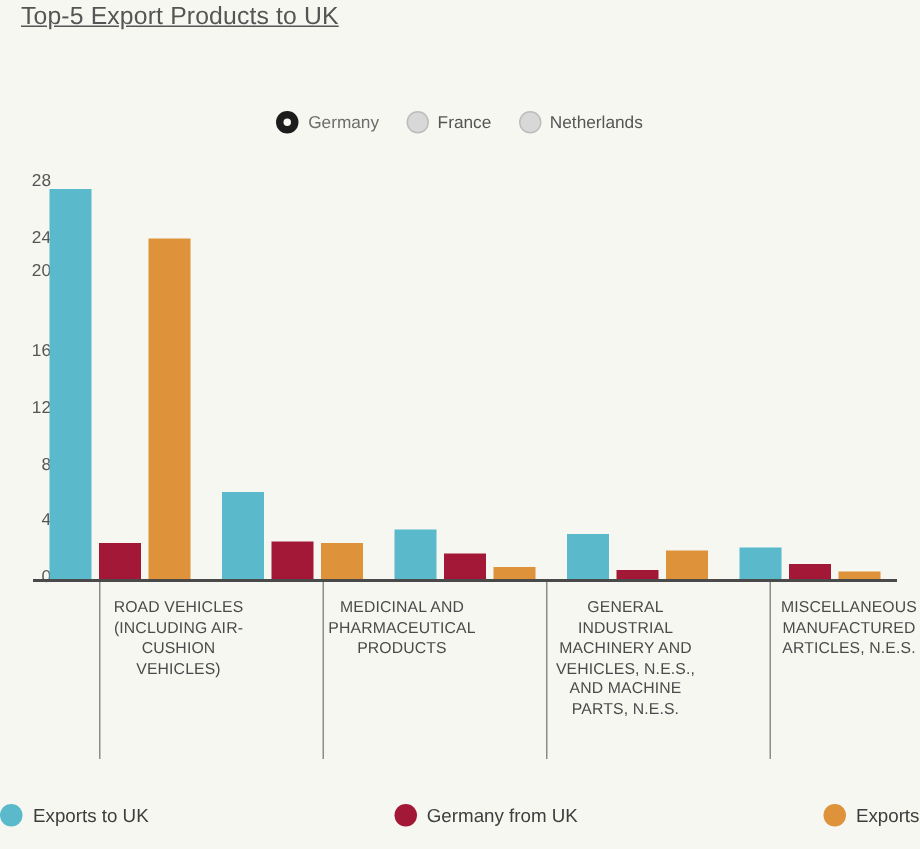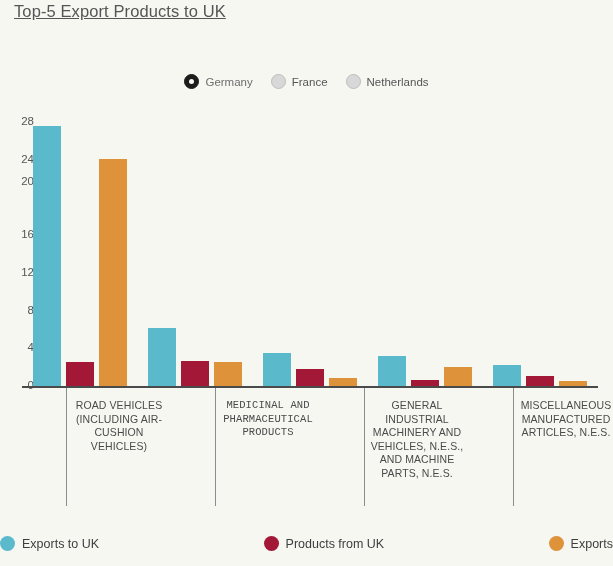--- a/index.html
+++ b/index.html
@@ -240,38 +240,38 @@
         <div class="bar" title="Exports to UK: 2.2" style="left: 0px; width: 28px; height: 20.7429px; background: rgb(91, 185, 204);"></div>
         <div class="bar" title="Imports from UK: 1.1" style="left: 33px; width: 28px; height: 10.3714px; background: rgb(163, 24, 55);"></div>
         <div class="bar" title="Balance: 0.5" style="left: 66px; width: 28px; height: 4.71429px; background: rgb(222, 146, 57);"></div>
       </div>
     </div>
   <div id="axis-line"></div>
   <div id="category-row">
       <div class="cat-cell" style="flex: 1 1 0px;">
         <div class="cat-text">ROAD VEHICLES (INCLUDING AIR-CUSHION VEHICLES)</div>
       </div>
-      <div class="cat-cell" style="flex: 1 1 0px; font-family: Liberation Mono, monospace;">
+      <div class="cat-cell" style="flex: 1 1 0px;">
         <div class="cat-text">MEDICINAL AND PHARMACEUTICAL PRODUCTS</div>
       </div>
       <div class="cat-cell" style="flex: 1 1 0px;">
         <div class="cat-text">GENERAL INDUSTRIAL MACHINERY AND VEHICLES, N.E.S., AND MACHINE PARTS, N.E.S.</div>
       </div>
       <div class="cat-cell" style="flex: 1 1 0px;">
         <div class="cat-text">MISCELLANEOUS MANUFACTURED ARTICLES, N.E.S.</div>
       </div>
     </div>
 </div>
 
 <div id="legend">
     <div class="legend-item">
       <span class="legend-swatch" style="background: rgb(91, 185, 204);"></span>
       <span class="legend-label">Exports to UK</span>
     </div>
     <div class="legend-item">
       <span class="legend-swatch" style="background: rgb(163, 24, 55);"></span>
-      <span class="legend-label">Products from UK</span>
+      <span class="legend-label">Germany from UK</span>
     </div>
     <div class="legend-item">
       <span class="legend-swatch" style="background: rgb(222, 146, 57);"></span>
       <span class="legend-label">Exports</span>
     </div>
   </div>
 
 </body></html>

